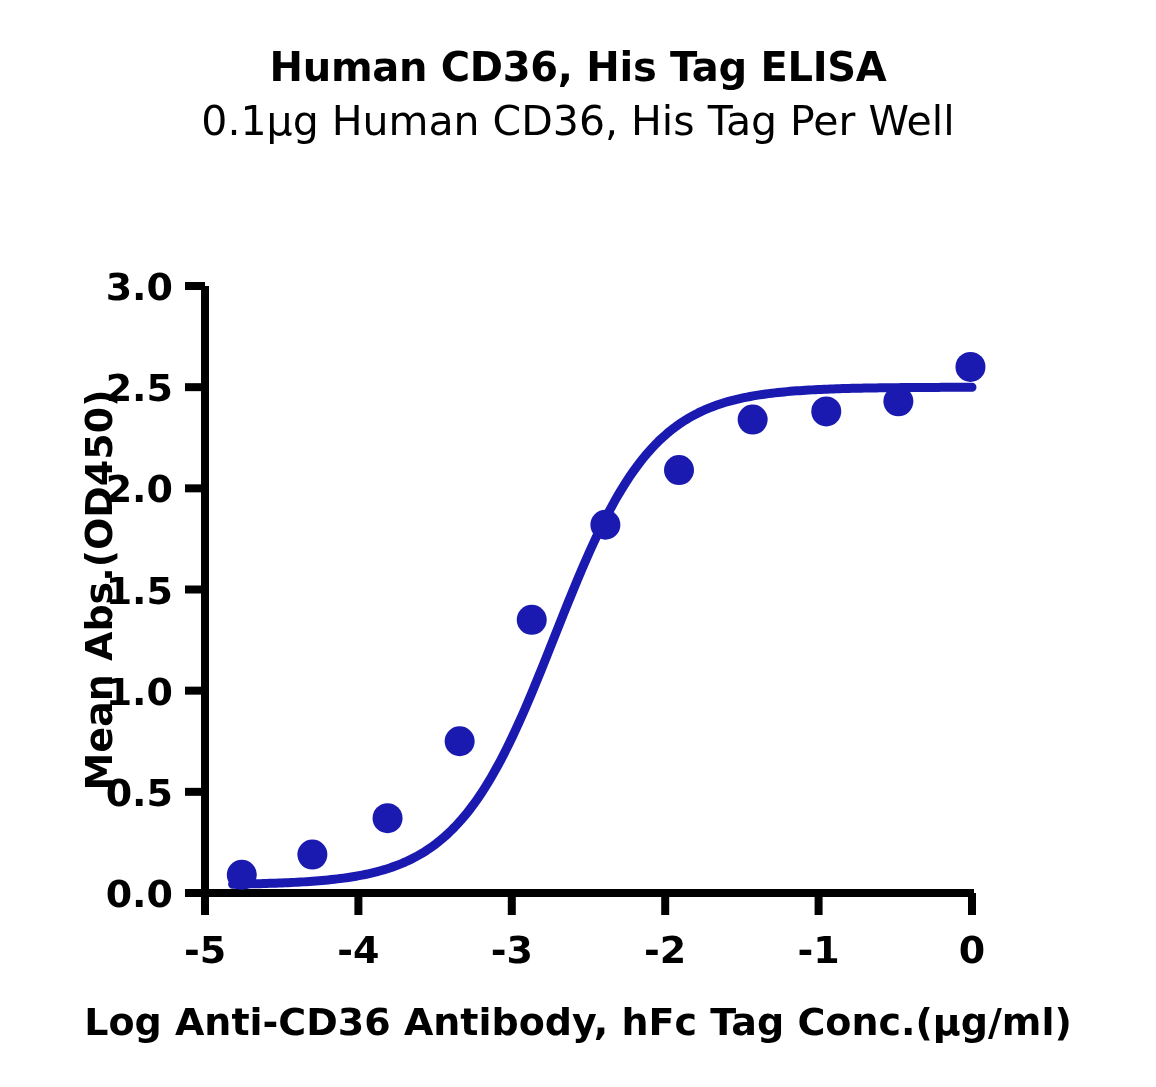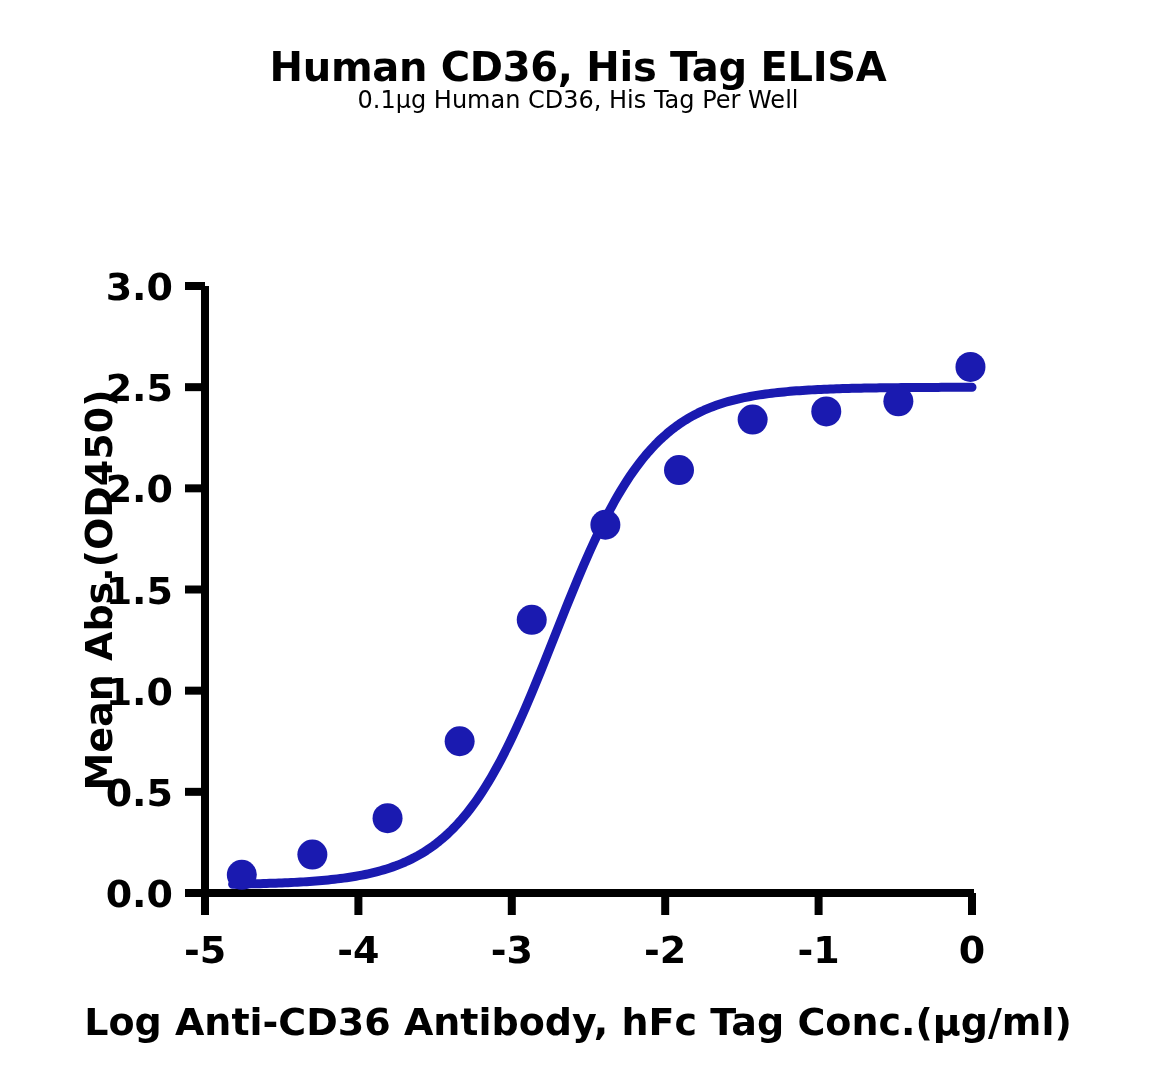--- a/index.html
+++ b/index.html
@@ -29,23 +29,23 @@
     text-align: center;
   }
   #chart-title {
     font-size: 40px;
     font-weight: bold;
     letter-spacing: -0.3px;
     line-height: 1.05;
     font-family: "DejaVu Sans", "Liberation Sans", sans-serif;
   }
   #chart-subtitle {
-    font-size: 24px;
+    font-size: 41px;
     font-weight: normal;
-    margin-top: 0;
+    margin-top: 12px;
     line-height: 1.05;
     font-family: "DejaVu Sans", "Liberation Sans", sans-serif;
   }
   #plot-svg {
     position: absolute;
     left: 0;
     top: 0;
   }
   .axis-label-text {
     font-size: 38px;

